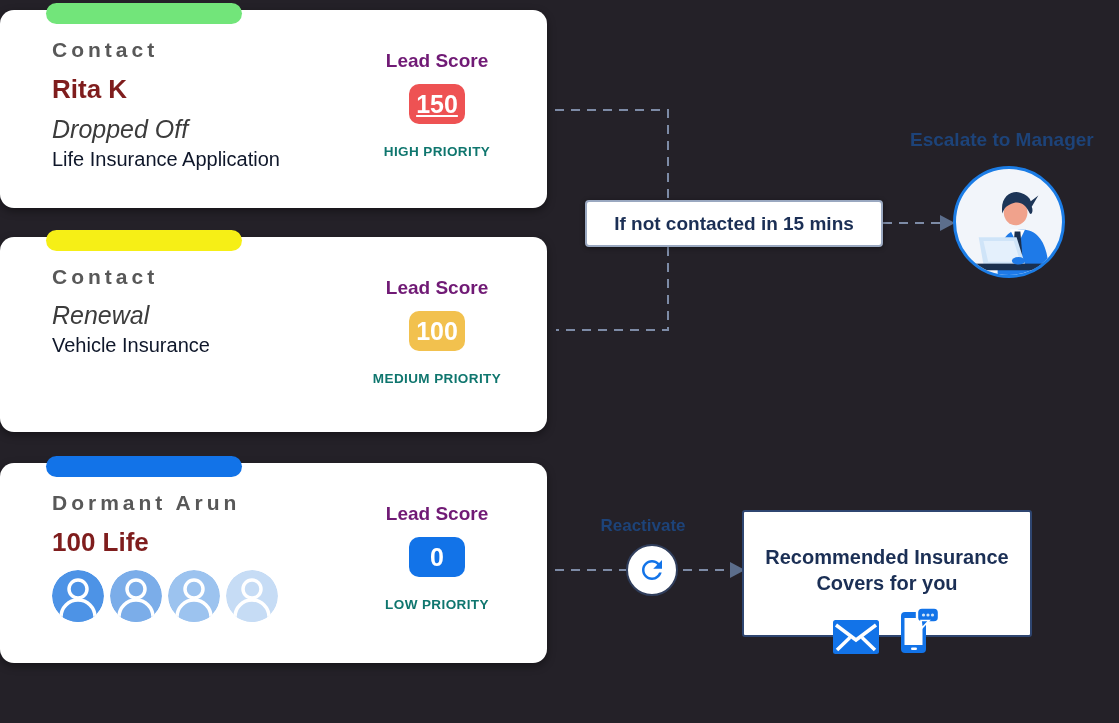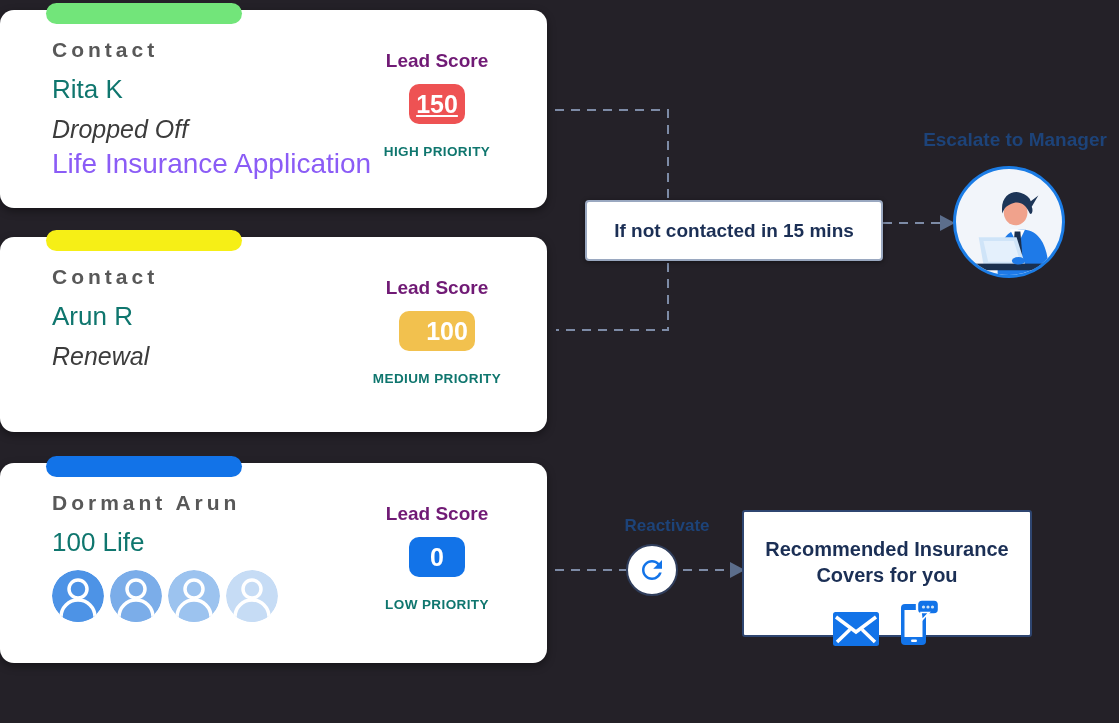--- a/index.html
+++ b/index.html
@@ -14,65 +14,65 @@
   .card{
     position:absolute;left:0;width:547px;background:#fff;border-radius:14px;
     box-shadow:0 3px 8px rgba(0,0,0,.4);z-index:2;
   }
   #card-rita{top:10px;height:198px;}
   #card-arun{top:237px;height:195px;}
   #card-dormant{top:463px;height:200px;}
   .pill{position:absolute;left:46px;top:-7px;width:196px;height:21px;border-radius:11px;}
   .card-left{position:absolute;left:52px;top:28px;}
   .card-label{font-size:21px;font-weight:600;color:#585858;letter-spacing:4px;margin-bottom:12px;}
-  .card-name{font-size:26px;font-weight:400;color:#0f766e;margin-bottom:10px;}
+  .card-name{font-size:26px;font-weight:700;color:#7f1d1d;margin-bottom:10px;}
   .card-status{font-size:25px;font-style:italic;color:#3c3c3c;margin-bottom:4px;}
-  .card-product{font-size:28px;color:#8b5cf6;}
+  .card-product{font-size:20px;color:#0f172a;}
   .card-right{position:absolute;right:30px;top:40px;width:160px;text-align:center;}
   .score-label{font-size:19px;font-weight:600;color:#701a75;}
   .score-badge{
     width:56px;height:40px;line-height:40px;margin:12px auto 0 auto;border-radius:10px;
     color:#fff;font-size:25px;font-weight:700;text-align:center;
   }
   .priority{margin-top:20px;font-size:13.5px;font-weight:700;color:#0f766e;letter-spacing:.4px;}
   .avatars{display:flex;gap:6px;margin-top:12px;}
   .avatar{width:52px;height:52px;}
 
   
   .condition-box{
-    position:absolute;left:585px;top:200px;width:298px;height:61px;z-index:2;
+    position:absolute;left:585px;top:200px;width:298px;height:47px;z-index:2;
     background:#fff;border:2px solid #9aa8c0;border-radius:4px;box-sizing:border-box;
     display:flex;align-items:center;justify-content:center;
     font-size:19px;font-weight:600;color:#1b2f55;box-shadow:0 1px 5px rgba(0,0,0,.45);
   }
   .escalate-label{
-    position:absolute;left:910px;top:129px;width:210px;text-align:center;z-index:2;
+    position:absolute;left:910px;top:129px;width:210px;text-align:left;z-index:2;
     font-size:19px;font-weight:700;color:#1d4379;
   }
   .manager-circle{
     position:absolute;left:953px;top:166px;width:112px;height:112px;border-radius:50%;
     background:#f2f5fa;border:3px solid #1b7ce5;box-sizing:border-box;overflow:hidden;z-index:2;
   }
   .manager-circle svg{position:absolute;left:0;top:0;}
   .reactivate-label{
-    position:absolute;left:612px;top:516px;width:110px;text-align:center;z-index:2;
+    position:absolute;left:588px;top:516px;width:110px;text-align:center;z-index:2;
     font-size:17px;font-weight:700;color:#1d4379;
   }
   .refresh-circle{
     position:absolute;left:626px;top:544px;width:52px;height:52px;border-radius:50%;
     background:#fff;border:2px solid #303e5c;box-sizing:border-box;z-index:2;
     display:flex;align-items:center;justify-content:center;
   }
   .recommend-box{
     position:absolute;left:742px;top:510px;width:290px;height:127px;z-index:2;
     background:#fff;border:2px solid #2f4671;border-radius:3px;box-sizing:border-box;
     text-align:center;
   }
   .recommend-title{
-    margin:24px auto 0 auto;width:252px;
+    margin:32px auto 0 auto;width:252px;
     font-size:20px;font-weight:600;color:#1b2f55;line-height:1.3;
   }
   .recommend-icons{margin-top:11px;display:flex;justify-content:center;align-items:flex-end;gap:20px;}
 </style>
 </head>
 <body>
 
 <svg width="0" height="0" style="position:absolute" aria-hidden="true">
   <defs>
     <clipPath id="avclip">
@@ -106,26 +106,26 @@
     <div class="score-label">Lead Score</div>
     <div class="score-badge" style="background: rgb(238, 82, 83); text-decoration: underline;">150</div>
     <div class="priority">HIGH PRIORITY</div>
   </div>
 </div>
 
 <div class="card" id="card-arun">
   <div class="pill" style="background: rgb(246, 239, 22);"></div>
   <div class="card-left">
     <div class="card-label">Contact</div>
-    <div class="card-name">Arun R</div>
     <div class="card-status">Renewal</div>
+    <div class="card-product">Vehicle Insurance</div>
   </div>
   <div class="card-right">
     <div class="score-label">Lead Score</div>
-    <div class="score-badge" style="background: rgb(242, 193, 78); padding-left: 20px;">100</div>
+    <div class="score-badge" style="background: rgb(242, 193, 78);">100</div>
     <div class="priority">MEDIUM PRIORITY</div>
   </div>
 </div>
 
 <div class="card" id="card-dormant">
   <div class="pill" style="background: rgb(18, 115, 232);"></div>
   <div class="card-left">
     <div class="card-label">Dormant Arun</div>
     <div class="card-name">100 Life</div>
     <div class="avatars">

